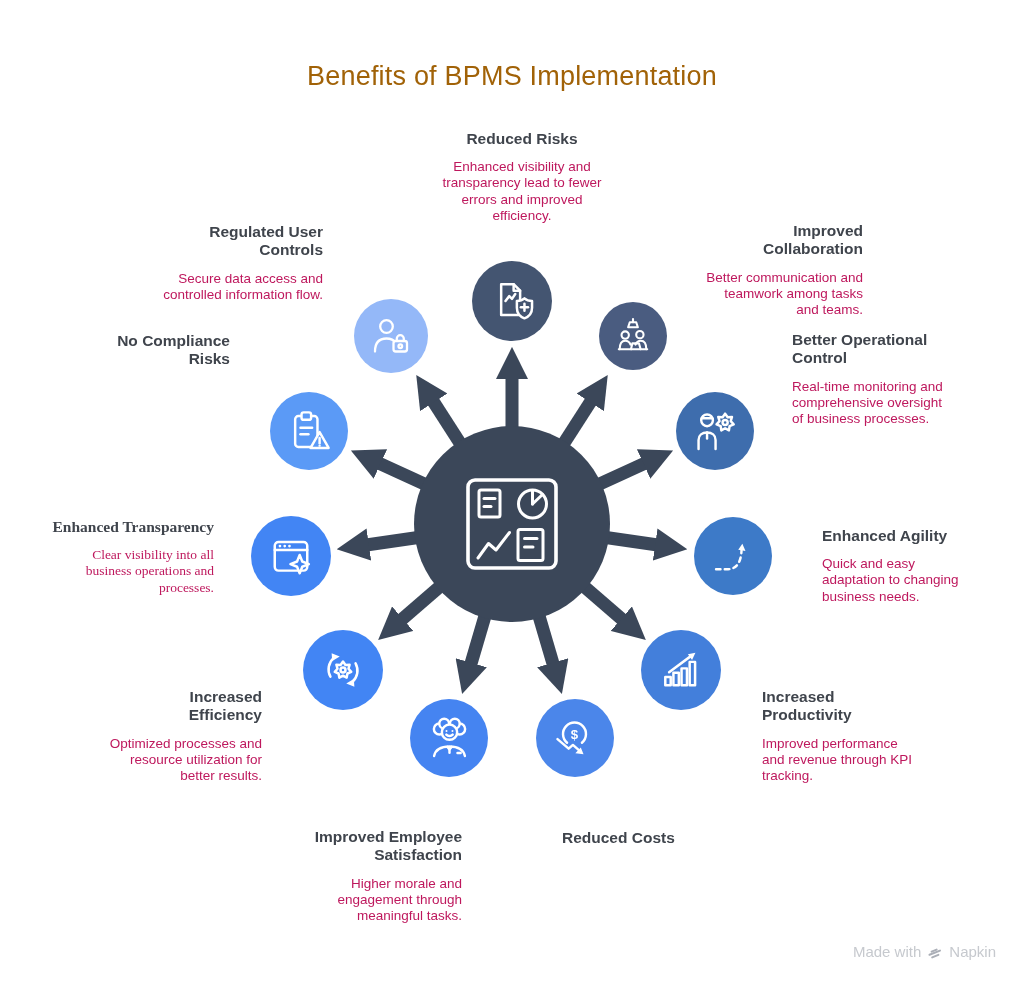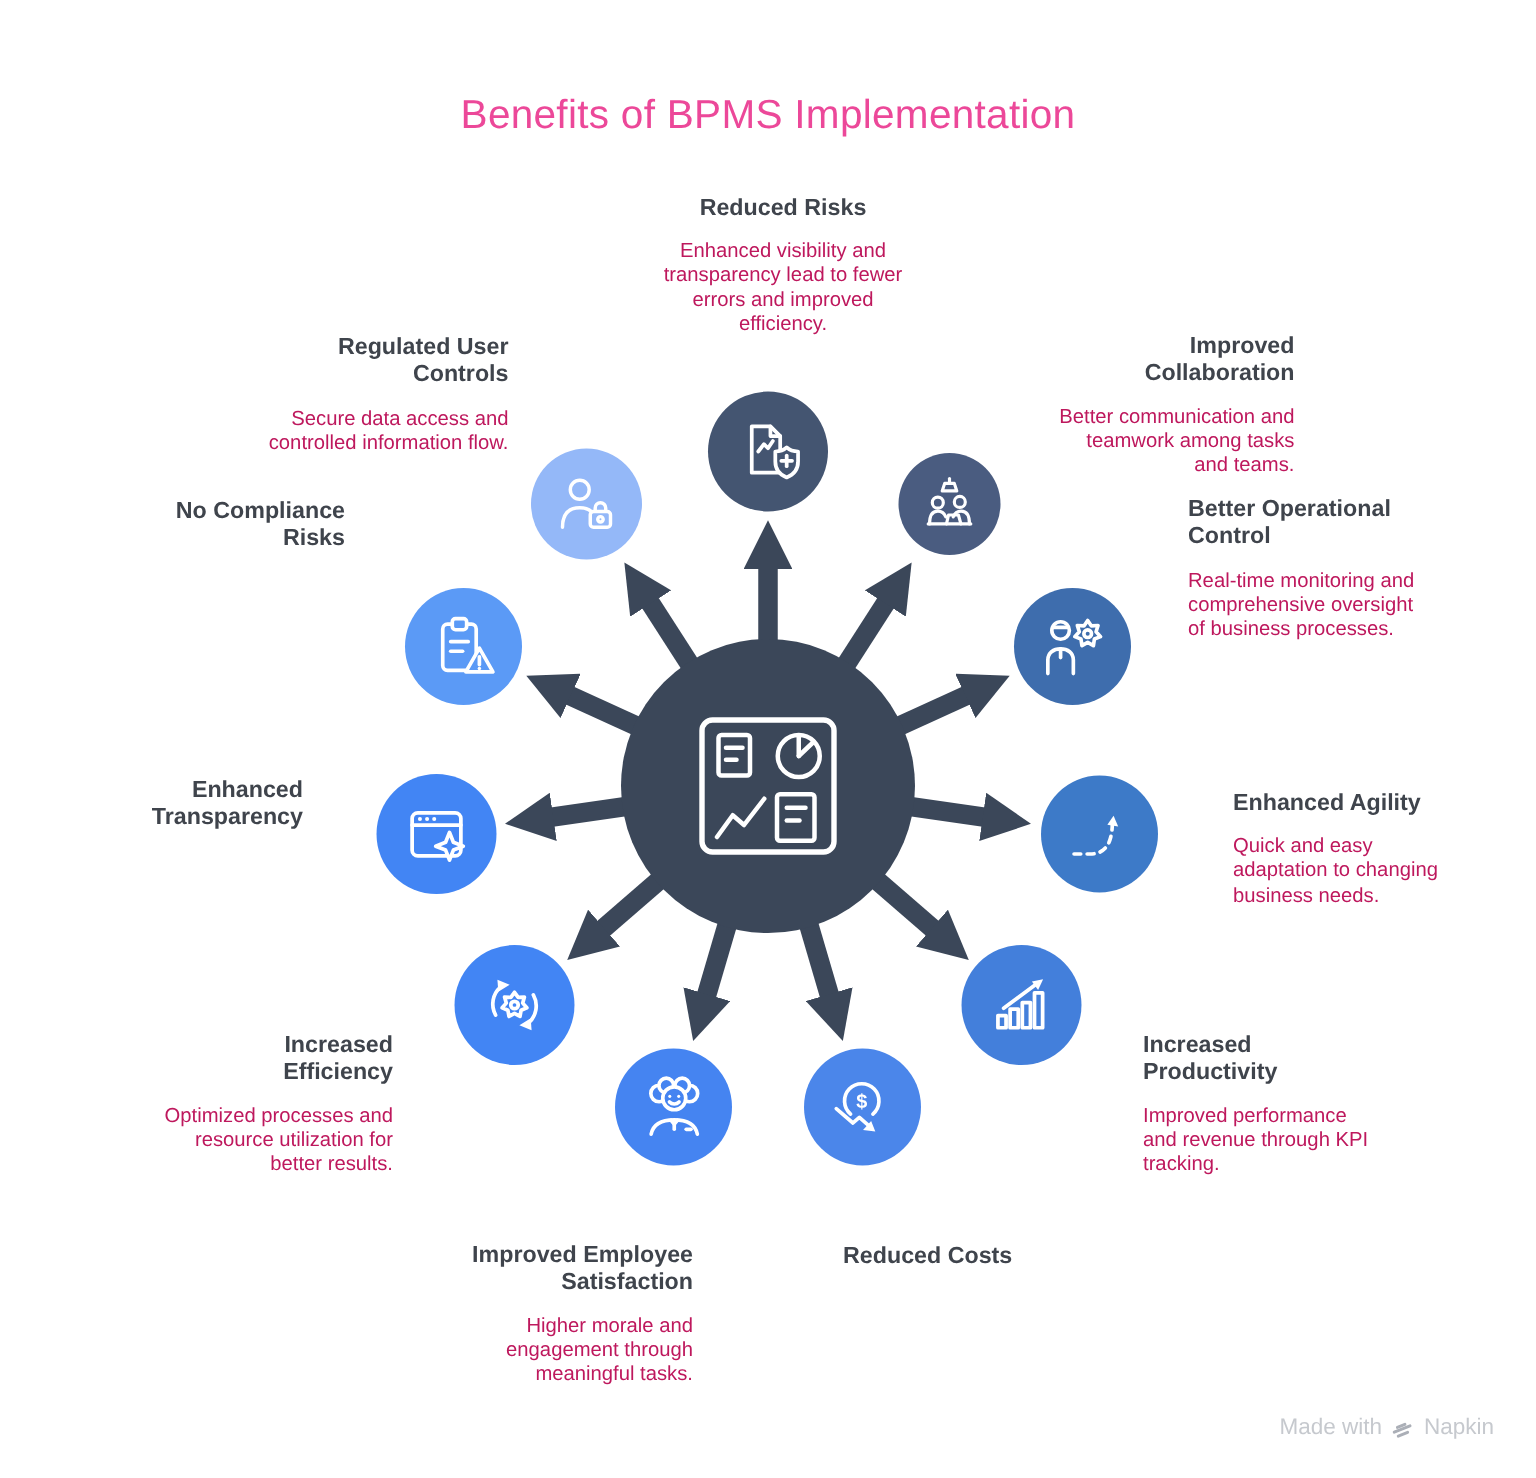--- a/index.html
+++ b/index.html
@@ -2,21 +2,21 @@
 <html><head>
 <meta charset="utf-8">
 <style>
   html,body{margin:0;padding:0;background:#fff;}
   .canvas{
     position:relative;width:1024px;height:985px;background:#ffffff;
     font-family:"Liberation Sans",sans-serif;overflow:hidden;
   }
   .page-title{
     position:absolute;top:61px;left:0;width:100%;margin:0;
-    text-align:center;font-size:27px;font-weight:500;letter-spacing:.2px;color:#ec4899;
+    text-align:center;font-size:27px;font-weight:500;letter-spacing:.2px;color:#a16207;
   }
   .hub-svg{position:absolute;left:0;top:0;}
   .node-circle{
     position:absolute;border-radius:50%;
     display:flex;align-items:center;justify-content:center;
   }
   .node-text{position:absolute;}
   .node-text h3{margin:0;font-size:15.5px;font-weight:700;color:#3f444c;line-height:1.18;}
   .node-text p{margin:11px 0 0 0;font-size:13.5px;color:#be185d;line-height:1.2;}
   .align-left{text-align:left;}
@@ -188,22 +188,23 @@
       <div class="node-circle" style="left: 251.27px; top: 515.736px; height: 80px; width: 80px; background: rgb(66, 133, 244);">
         <svg viewBox="0 0 48 48" width="52" height="52" fill="none" stroke="#ffffff" stroke-width="2.3" stroke-linecap="round" stroke-linejoin="round" style="color:#4285f4">
           <rect x="9" y="11" width="30" height="26.5" rx="3.5"></rect>
           <path d="M9,18.5 H39"></path>
           <circle cx="13.8" cy="14.8" r="1.25" fill="#ffffff" stroke="none"></circle>
           <circle cx="18.2" cy="14.8" r="1.25" fill="#ffffff" stroke="none"></circle>
           <circle cx="22.6" cy="14.8" r="1.25" fill="#ffffff" stroke="none"></circle>
           <path d="M32,23 L34.4,29.1 L40.5,31.5 L34.4,33.9 L32,40 L29.6,33.9 L23.5,31.5 L29.6,29.1 Z" fill="currentColor"></path>
         </svg>
       </div>
-      <div class="node-text align-right" style="left: 40px; top: 518px; width: 162px;">
+      <div class="node-text align-right" style="left: 52px; top: 518px; width: 162px; font-family: Liberation Serif, serif;">
         <h3>Enhanced Transparency</h3>
+        <p>Clear visibility into all business operations and processes.</p>
       </div>
       <div class="node-circle" style="left: 270.152px; top: 392.362px; height: 78px; width: 78px; background: rgb(91, 154, 246);">
         <svg viewBox="0 0 48 48" width="51" height="51" fill="none" stroke="#ffffff" stroke-width="2.3" stroke-linecap="round" stroke-linejoin="round" style="color:#5b9af6">
           <rect x="10.5" y="9.5" width="21" height="29" rx="3"></rect>
           <rect x="16.5" y="6" width="9" height="7" rx="2" fill="currentColor"></rect>
           <path d="M15.5,20.5 h11"></path>
           <path d="M15.5,26.5 h7.5"></path>
           <path d="M33.5,24.5 L42,39.5 H25 Z" fill="currentColor"></path>
           <path d="M33.5,30 v5"></path>
           <circle cx="33.5" cy="37.3" r="1.1" fill="#ffffff" stroke="none"></circle>
@@ -214,21 +215,21 @@
       </div>
       <div class="node-circle" style="left: 354.437px; top: 299.4px; height: 74px; width: 74px; background: rgb(148, 184, 248);">
         <svg viewBox="0 0 48 48" width="48" height="48" fill="none" stroke="#ffffff" stroke-width="2.3" stroke-linecap="round" stroke-linejoin="round" style="color:#94b8f8">
           <circle cx="19.5" cy="14.5" r="6.3"></circle>
           <path d="M8,39.5 C8,30 12.5,26.5 19.5,26.5 C23.8,26.5 27,28 29,30.8"></path>
           <path d="M29.8,29 v-2.3 a3.5,3.5 0 0 1 7,0 V29"></path>
           <rect x="26.5" y="29" width="13.5" height="10.5" rx="2.2" fill="currentColor"></rect>
           <circle cx="33.3" cy="34.2" r="1.8"></circle>
         </svg>
       </div>
-      <div class="node-text align-right" style="left: 161px; top: 223px; width: 162px; margin-left: 16px;">
+      <div class="node-text align-right" style="left: 161px; top: 223px; width: 162px;">
         <h3>Regulated User Controls</h3>
         <p>Secure data access and controlled information flow.</p>
       </div>
     </div>
 
   <div class="watermark">
     <span>Made with</span>
     <svg width="16" height="16" viewBox="0 0 16 16" fill="none" stroke="#abafb7" stroke-width="2" stroke-linecap="round">
       <path d="M2.5,10.8 L13,6.6"></path>
       <path d="M5.2,13.4 L11.4,10.9"></path>

